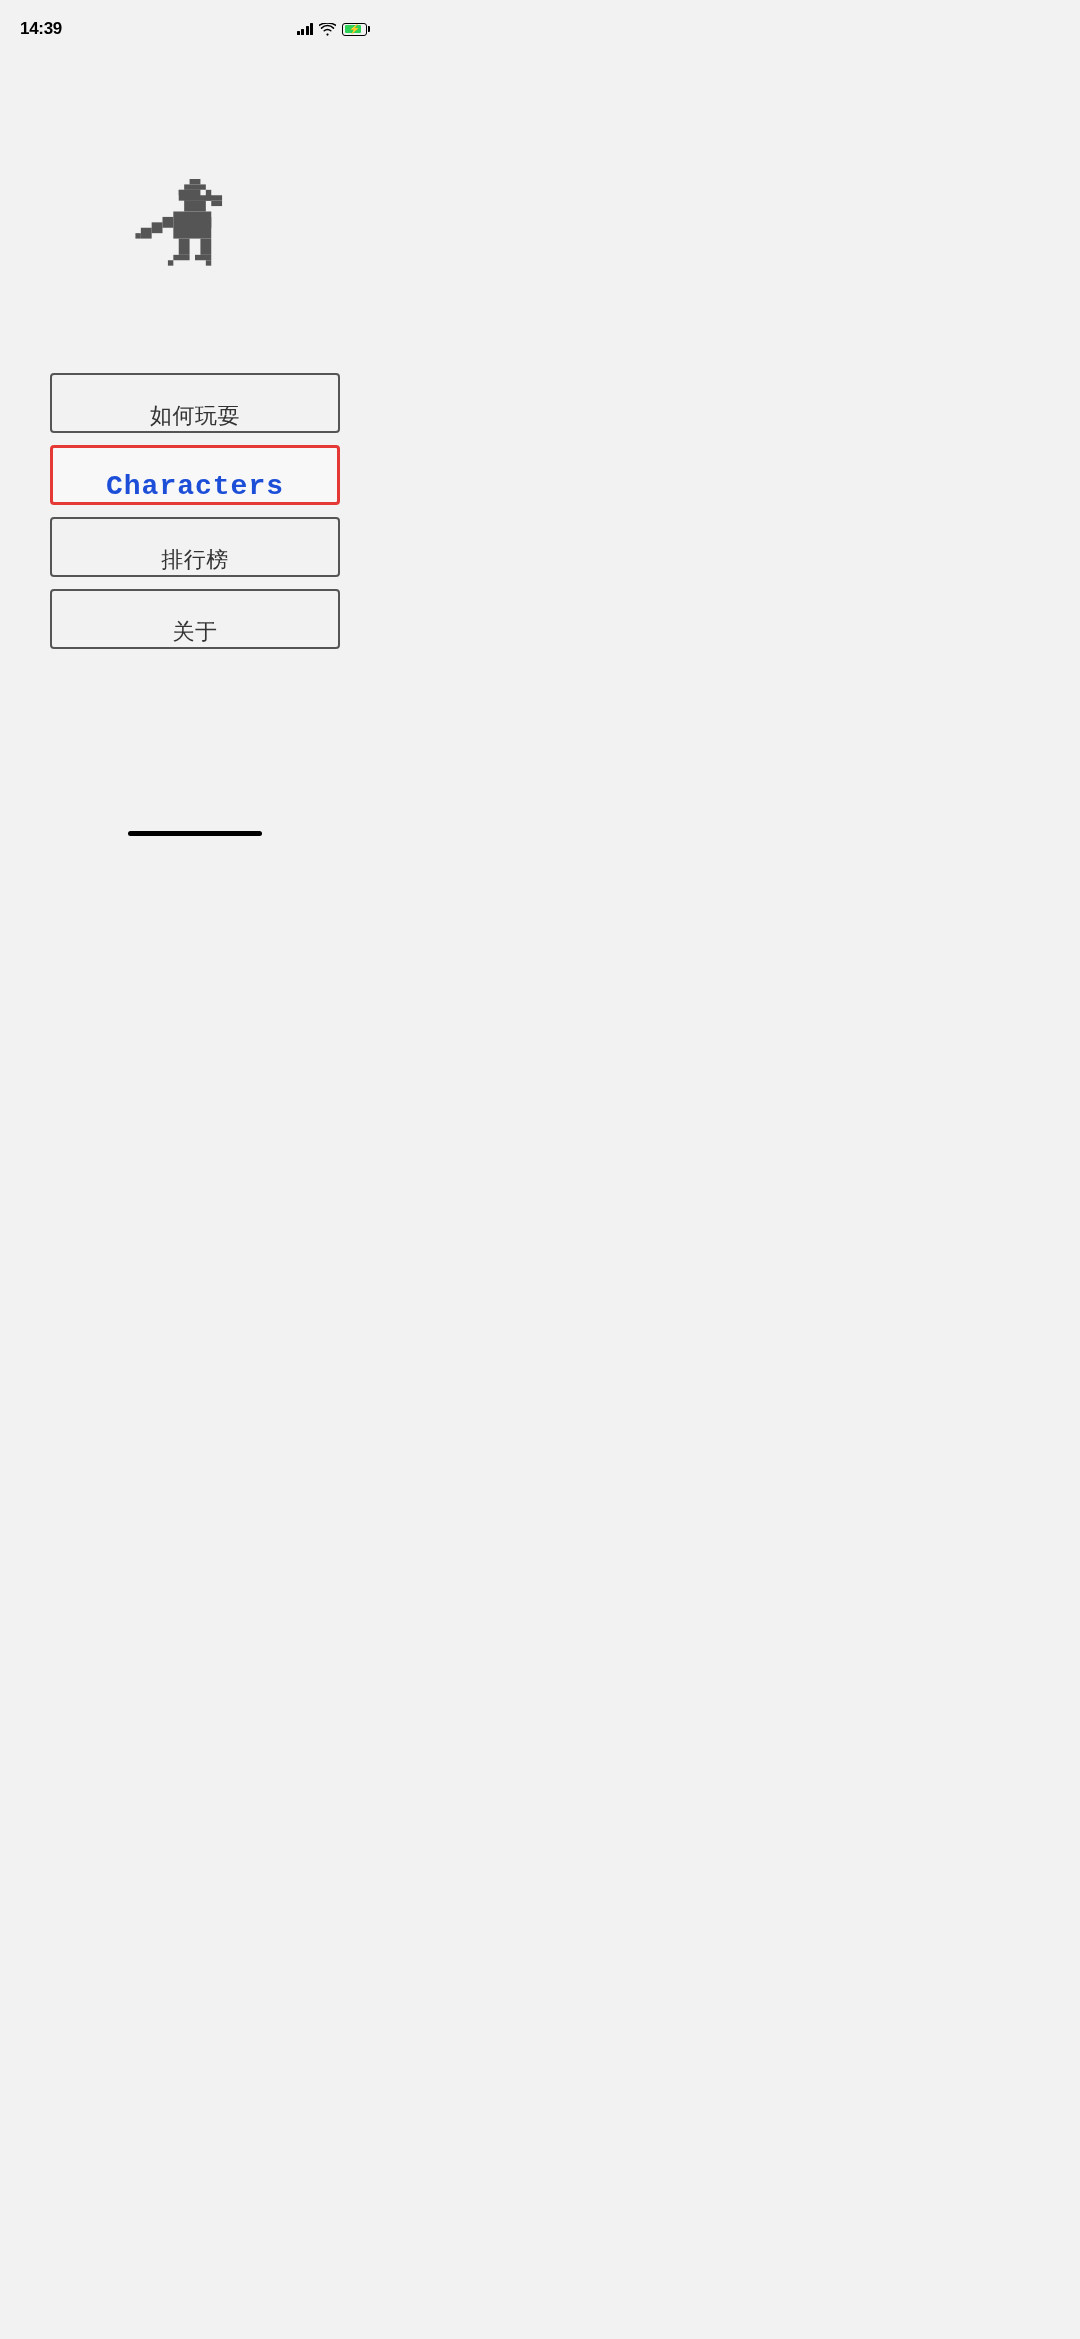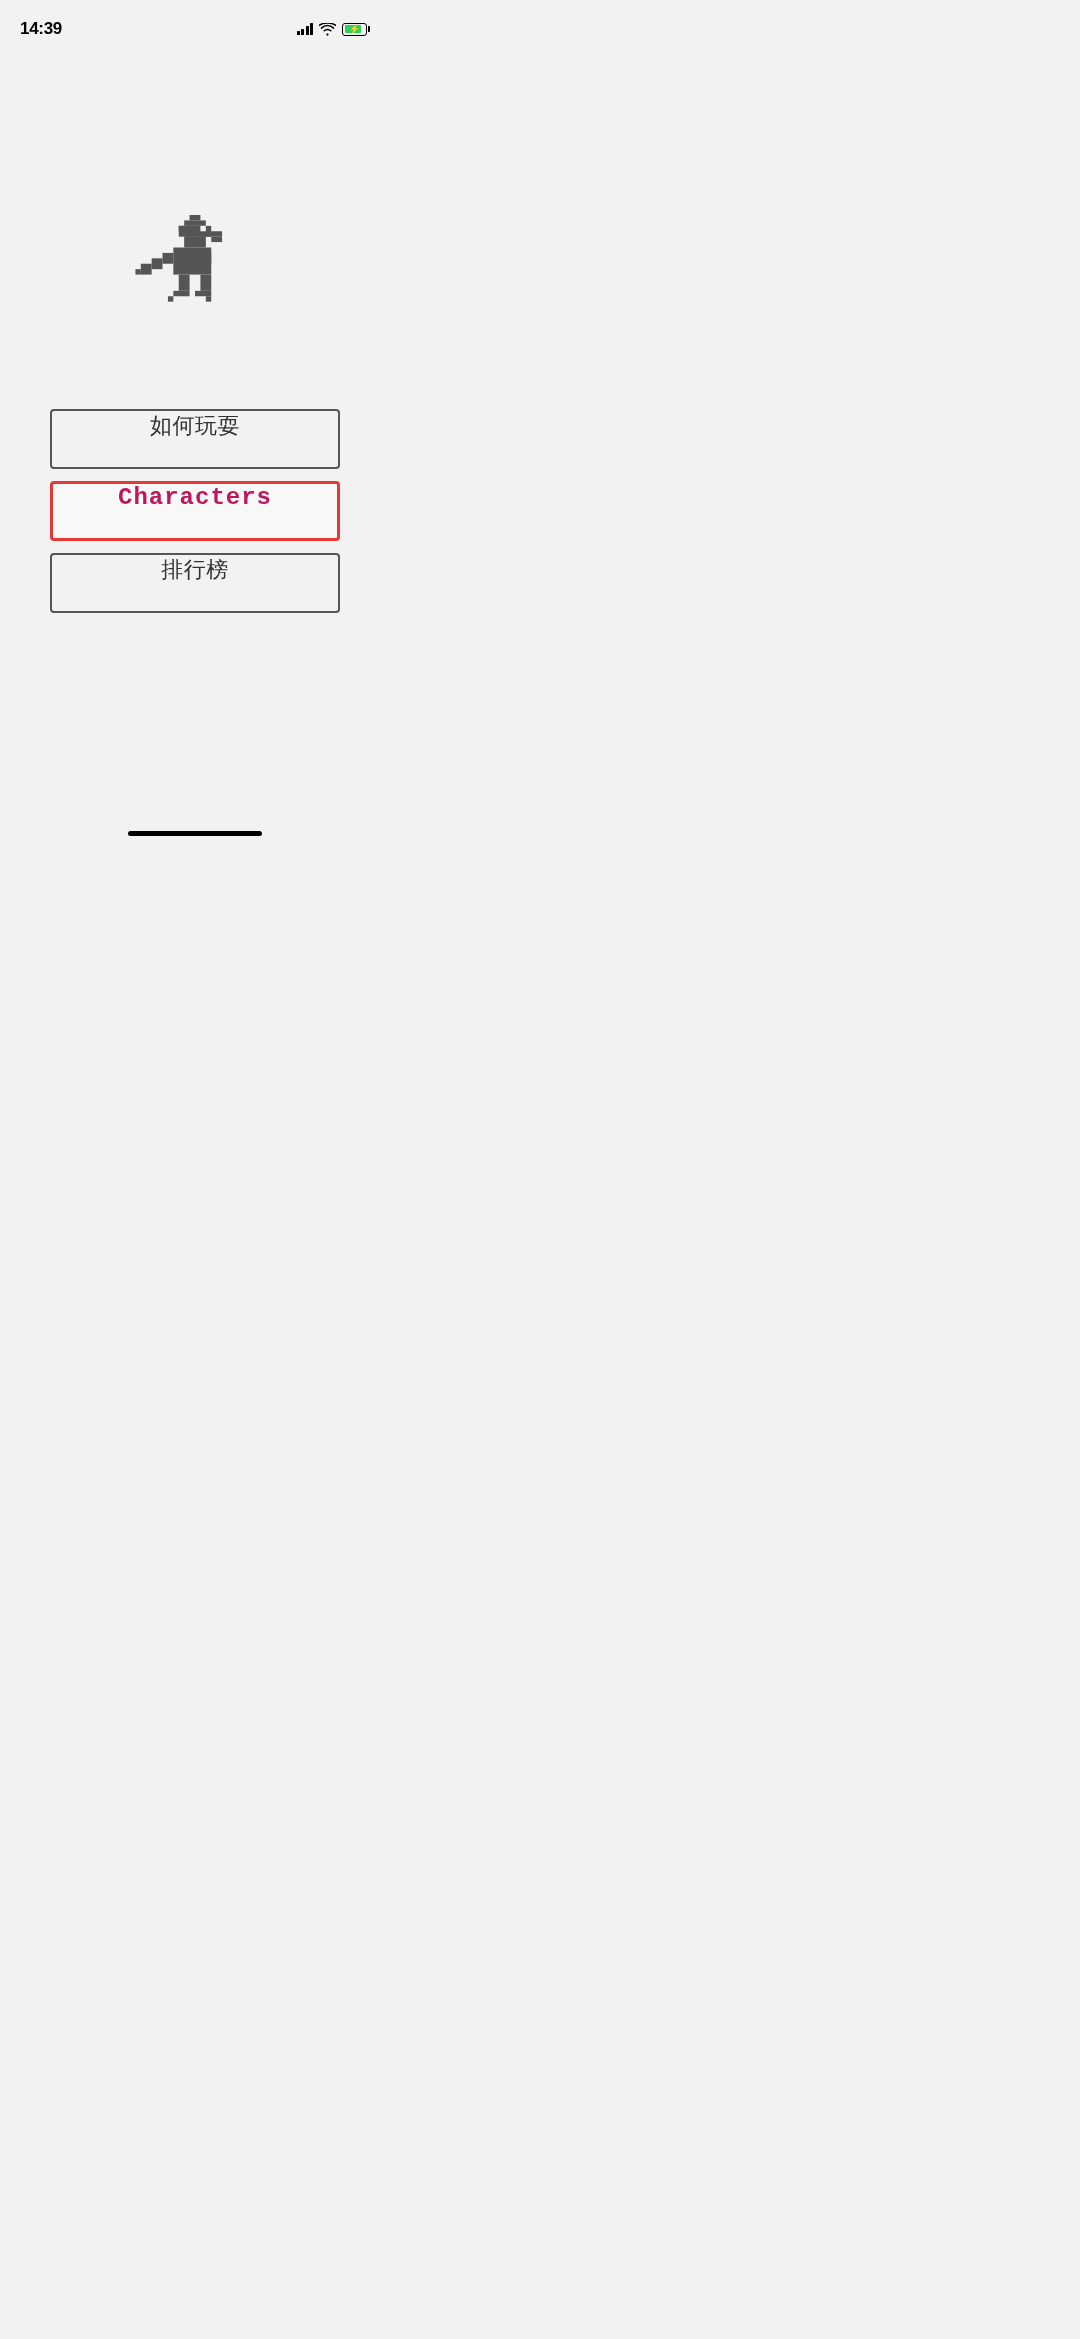--- a/index.html
+++ b/index.html
@@ -135,32 +135,32 @@
     .menu-button {
       width: 100%;
       height: 60px;
       background: #f2f2f2;
       border: 2px solid #555;
       border-radius: 4px;
       font-size: 22px;
       color: #333;
       cursor: pointer;
       display: flex;
-      align-items: flex-start;
+      align-items: flex-end;
       justify-content: center;
       letter-spacing: 0.5px;
     }
 
     .menu-button.characters-btn {
       border: 3px solid #e53935;
       font-family: 'Courier New', Courier, monospace;
-      font-size: 24px;
+      font-size: 28px;
       font-weight: 700;
       letter-spacing: 1px;
-      color: #be185d;
+      color: #1d4ed8;
       background: #f8f8f8;
     }
 
     
     .home-indicator {
       position: absolute;
       bottom: 8px;
       left: 50%;
       transform: translateX(-50%);
       width: 134px;
@@ -246,16 +246,19 @@
   <div class="menu-container">
     <button class="menu-button">
       <span>如何玩耍</span>
     </button>
     <button class="menu-button characters-btn">
       <span>Characters</span>
     </button>
     <button class="menu-button">
       <span>排行榜</span>
     </button>
+    <button class="menu-button">
+      <span>关于</span>
+    </button>
   </div>
 </div>
 
 <div class="home-indicator"></div>
 
 </body></html>

